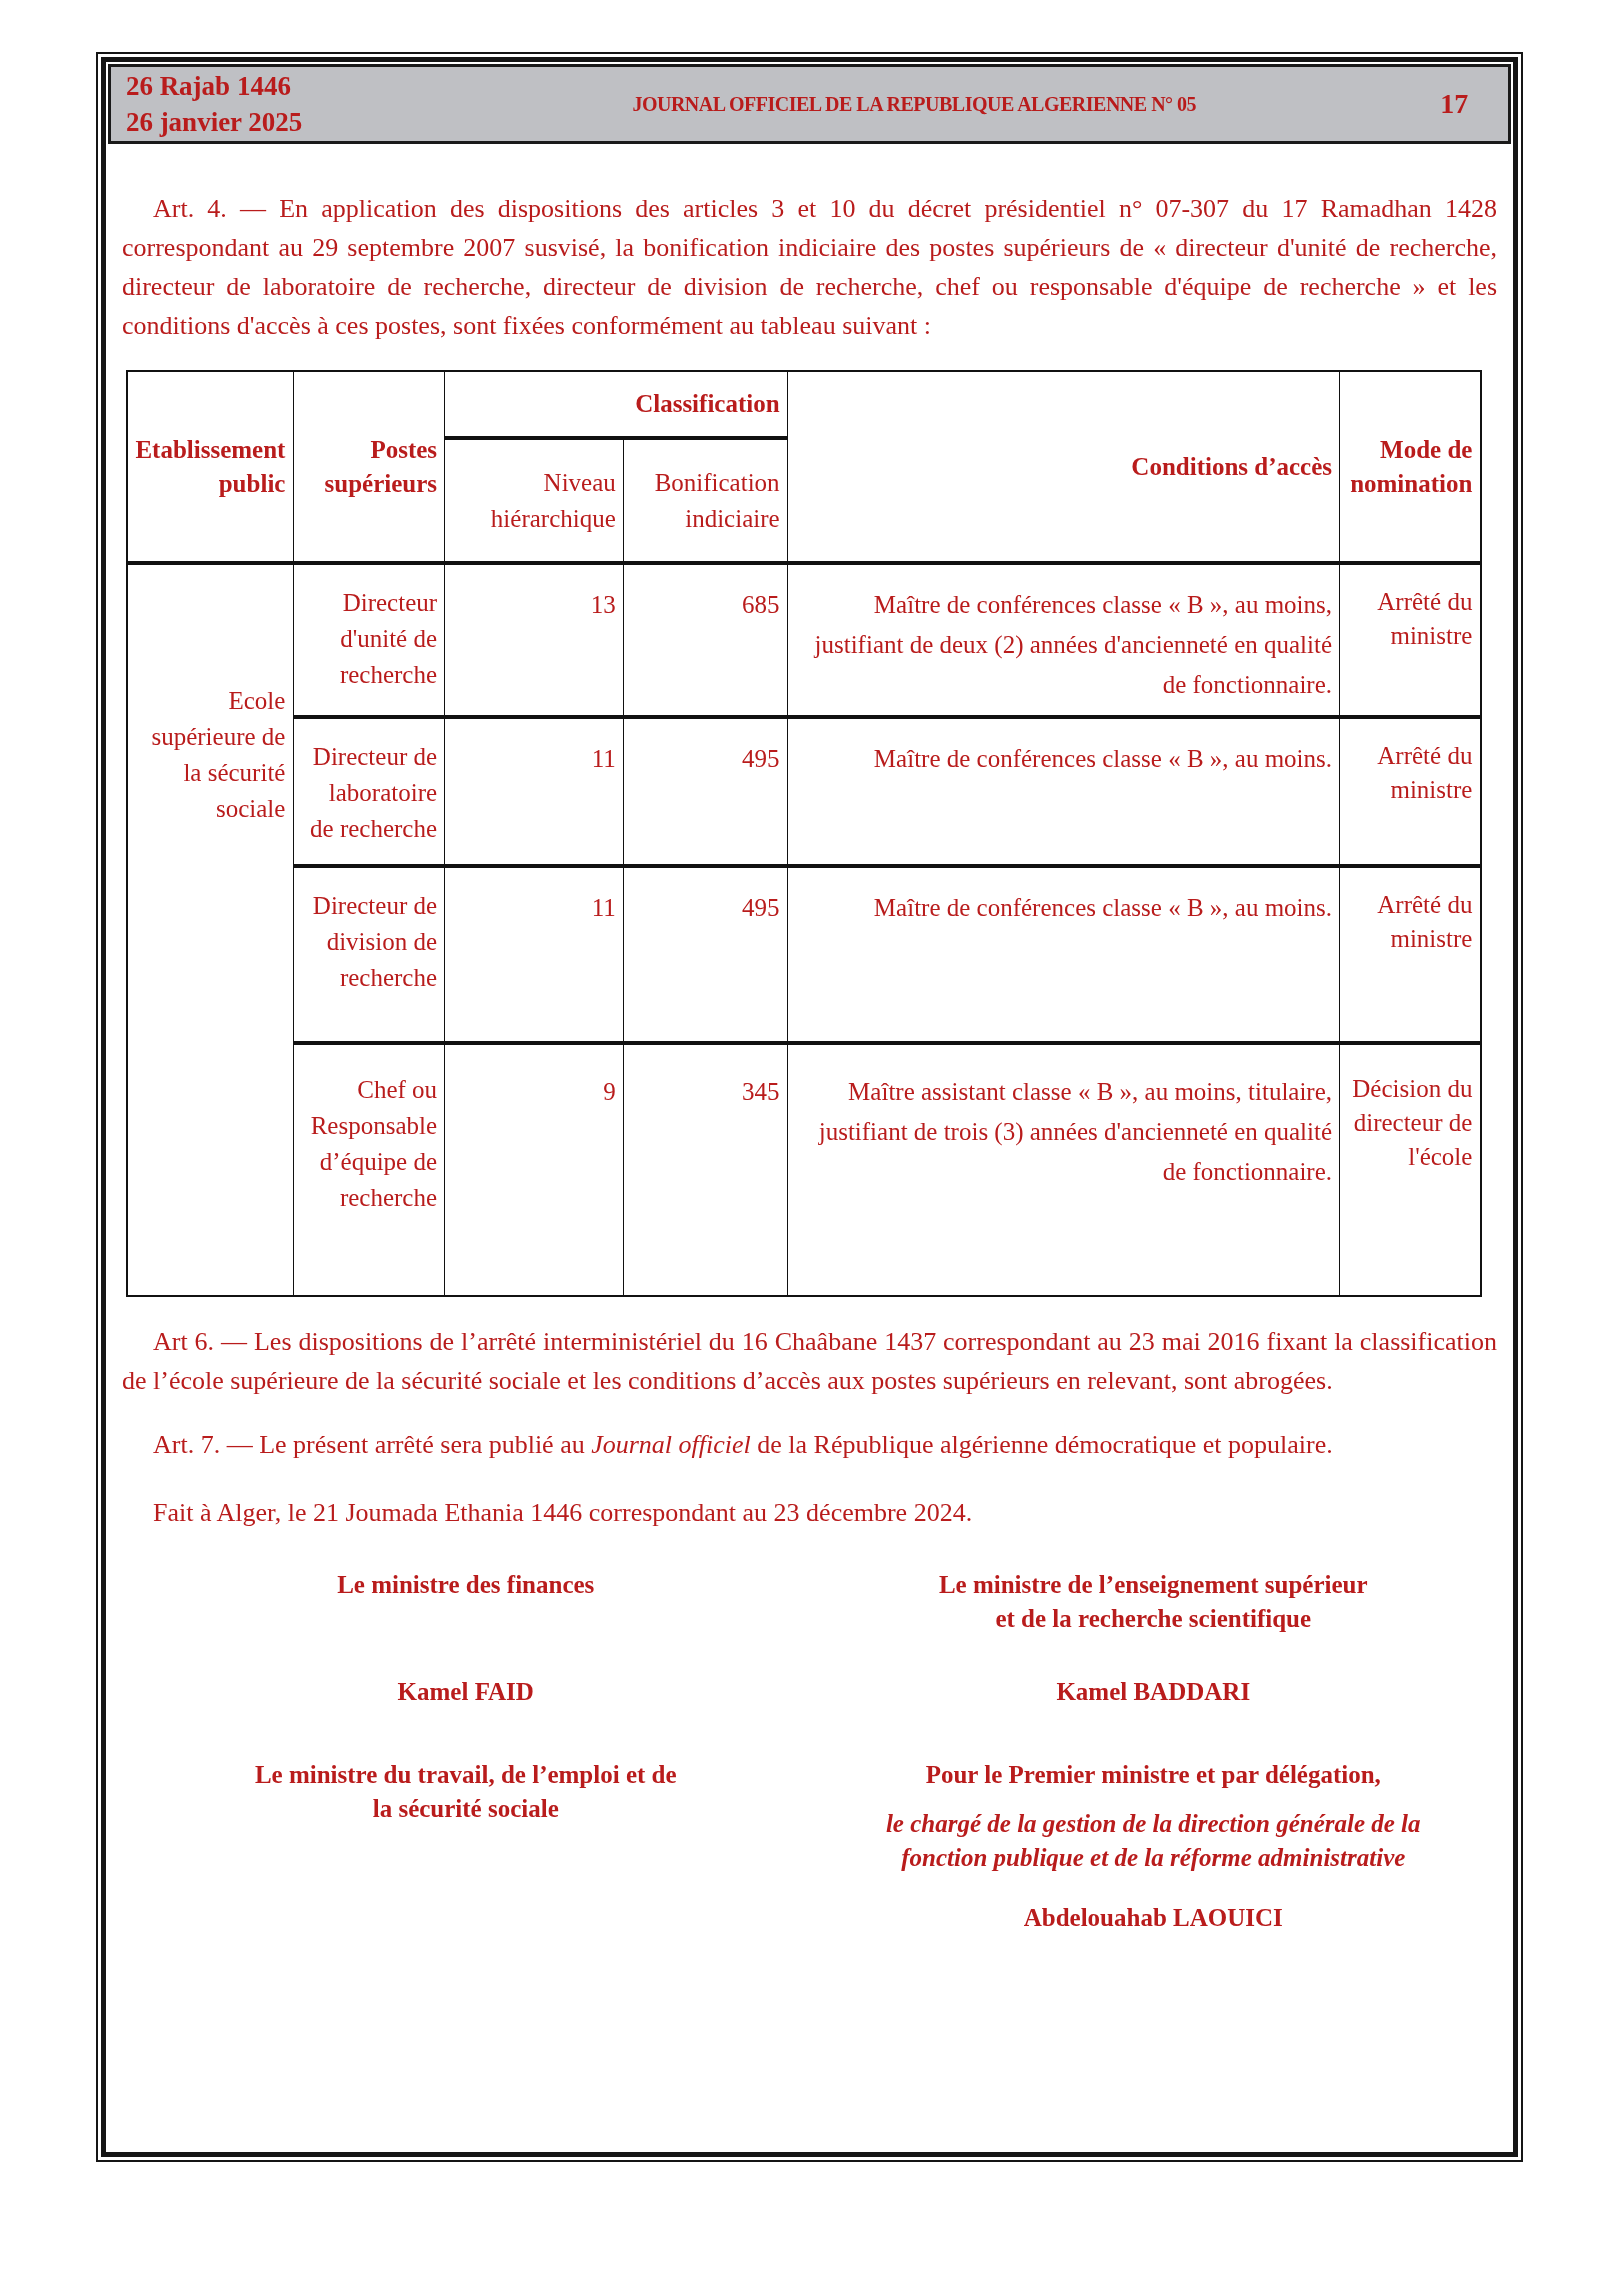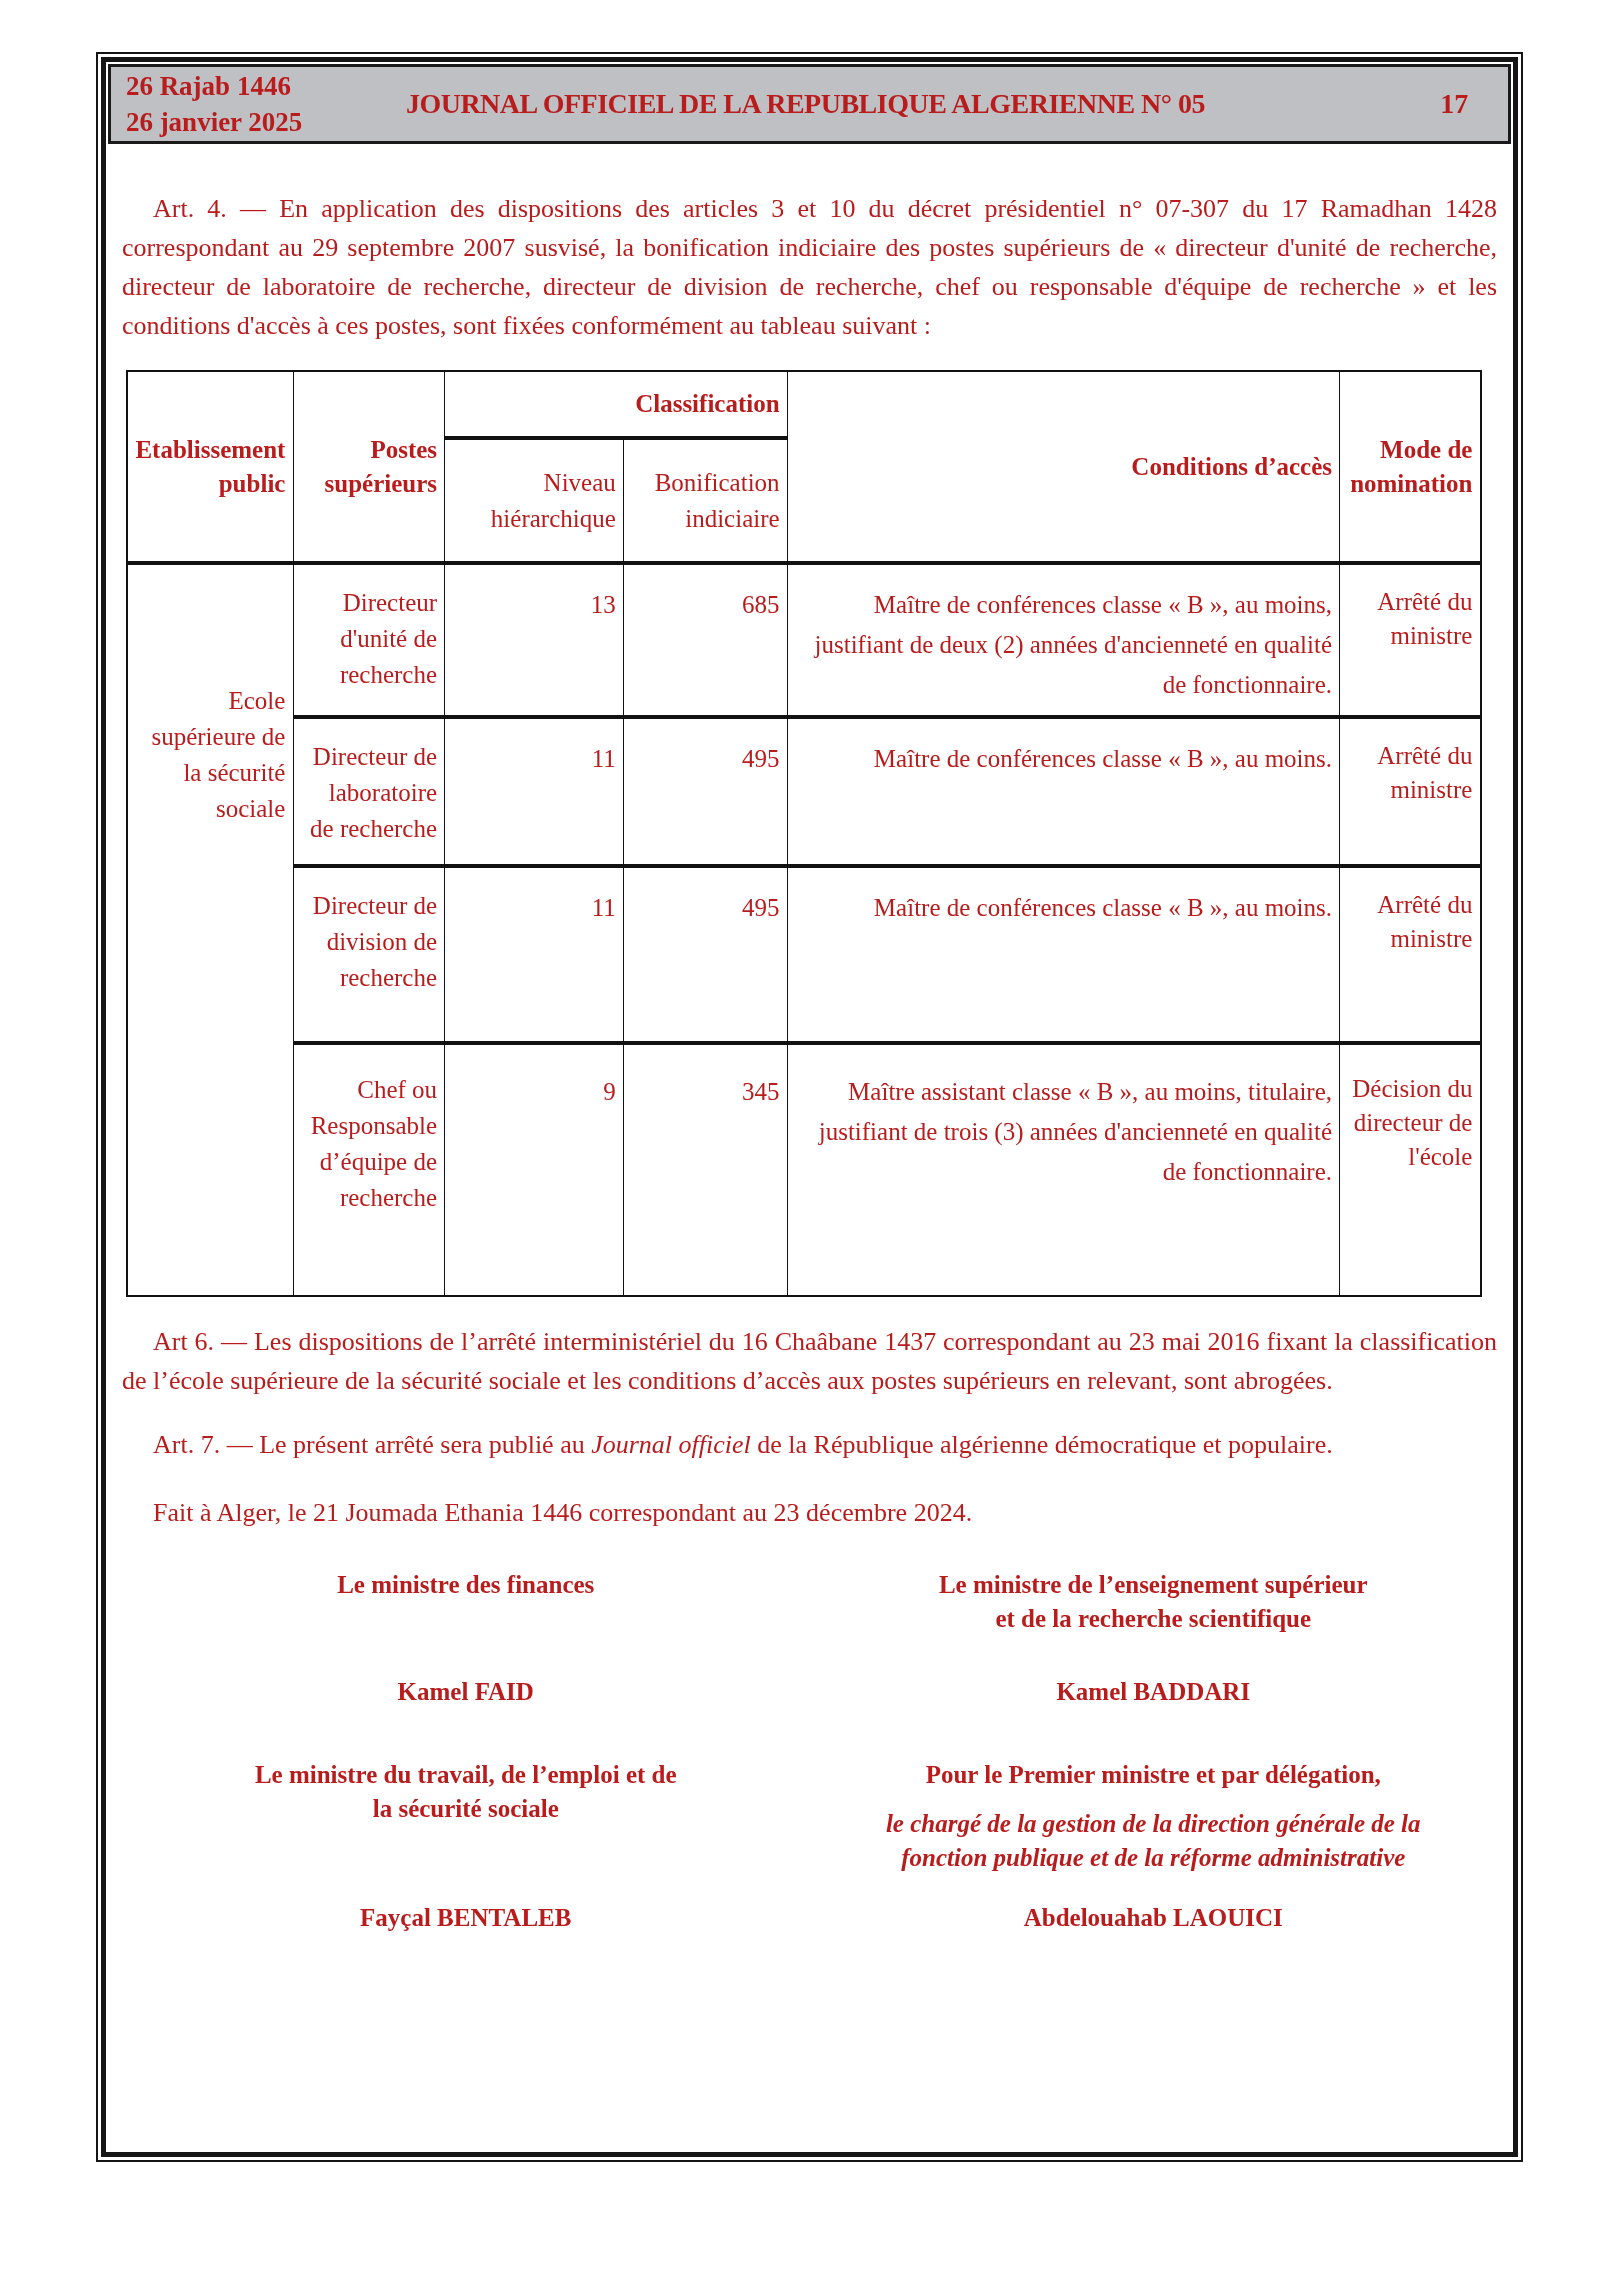--- a/index.html
+++ b/index.html
@@ -31,22 +31,22 @@
     box-sizing:border-box;
     display:flex;align-items:center;
   }
   .masthead .dates{
     padding-left:14.5px;
     width:280px;
     display:flex;flex-direction:column;gap:9px;
     font-weight:bold;font-size:27px;line-height:27px;
   }
   .masthead .jo-title{
-    flex:1;text-align:left;
-    font-weight:bold;font-size:28px;letter-spacing:-0.5px;
+    flex:1;text-align:center;
+    font-weight:bold;font-size:20px;letter-spacing:-0.5px;
     white-space:nowrap;
   }
   .masthead .page-num{
     width:63px;text-align:center;
     font-weight:bold;font-size:28px;
     margin-right:22px;
   }
   
   .content{
     padding:0 16.3px;
@@ -213,21 +213,20 @@
             <div class="sig-title">Le ministre de l’enseignement supérieur
 et de la recherche scientifique</div>
             <div class="sig-name">Kamel BADDARI</div>
           </div>
         </div>
 
         <div class="sig-grid sig-row2">
           <div class="cell">
             <div class="sig-title">Le ministre du travail, de l’emploi et de
 la sécurité sociale</div>
-            <div class="sig-name">Fayçal BENTALEB</div>
           </div>
           <div class="cell">
             <div class="sig-title">Pour le Premier ministre et par délégation,</div>
             <div class="sig-sub-italic">le chargé de la gestion de la direction générale de la
 fonction publique et de la réforme administrative</div>
             <div class="sig-name">Abdelouahab LAOUICI</div>
           </div>
         </div>
 
       </div>

